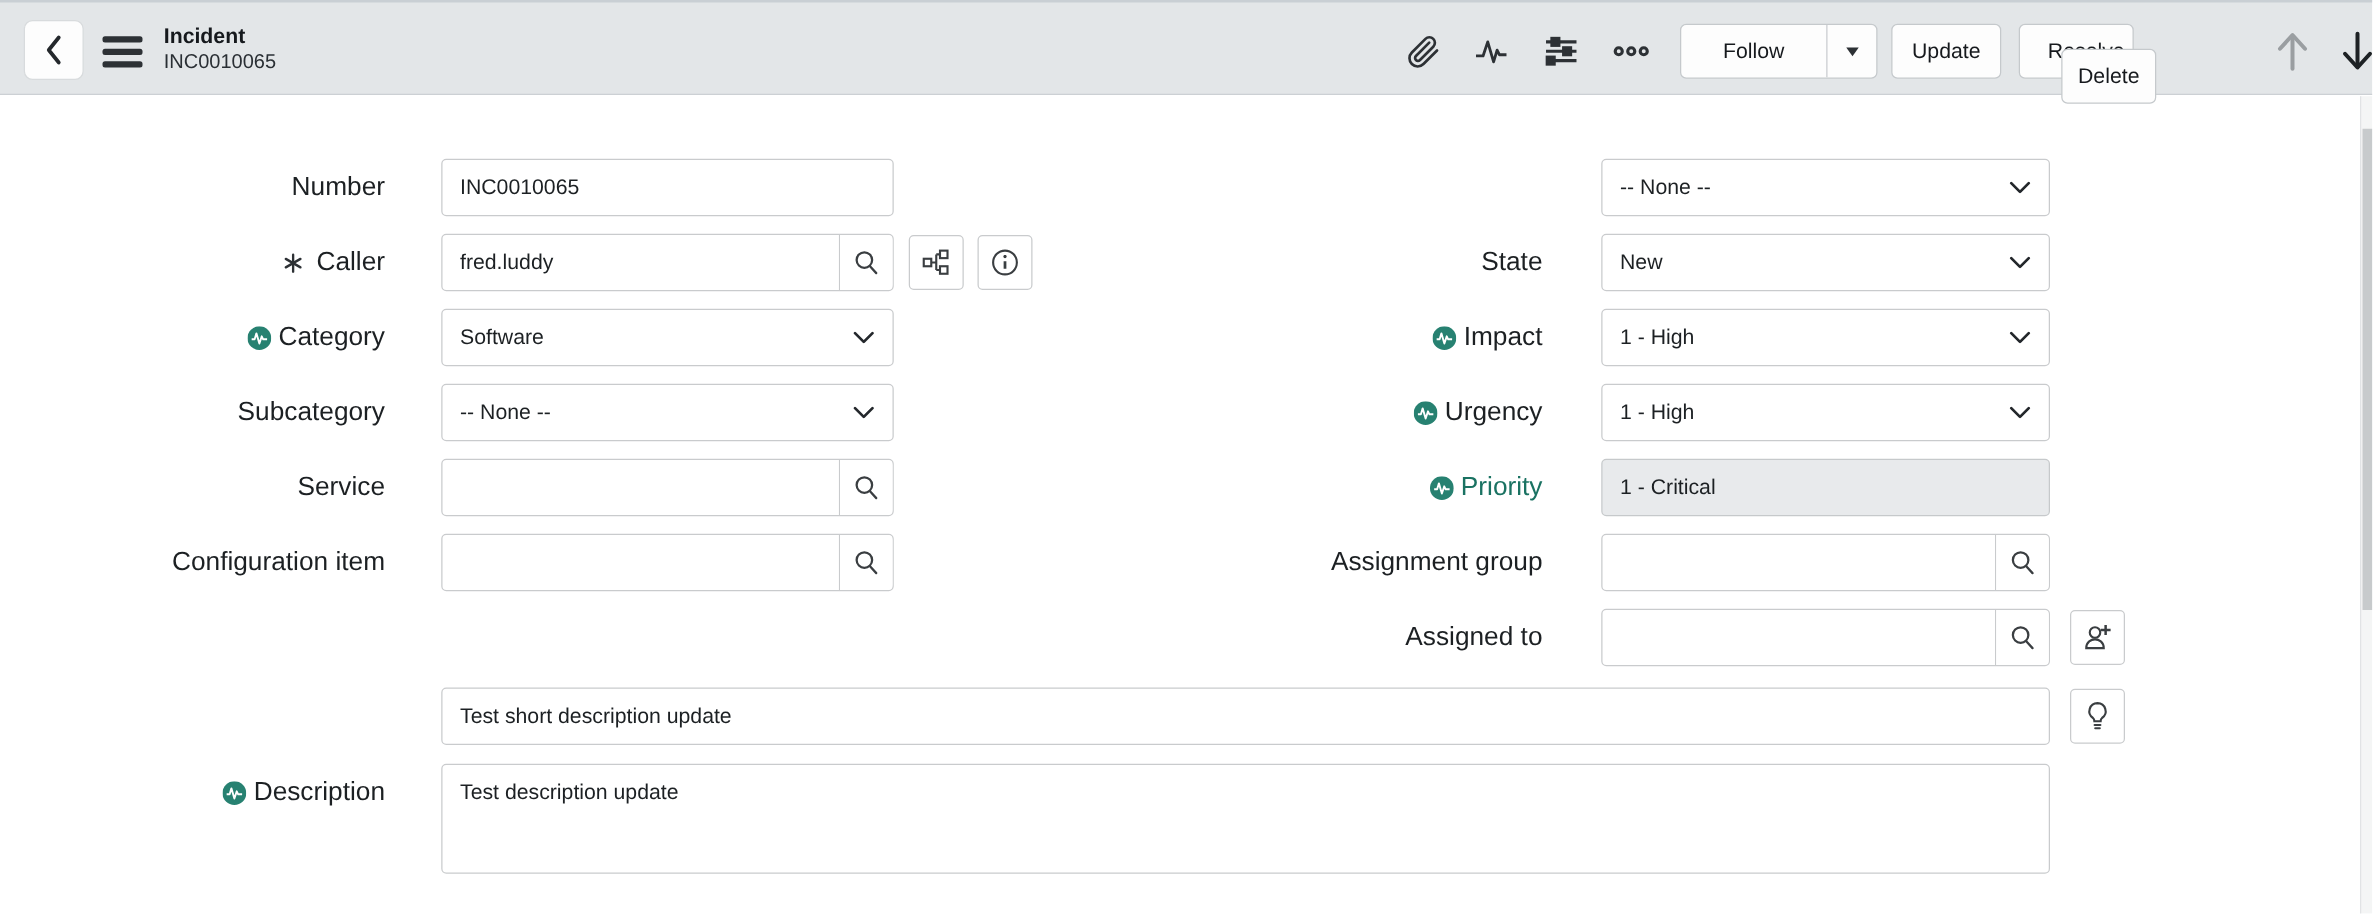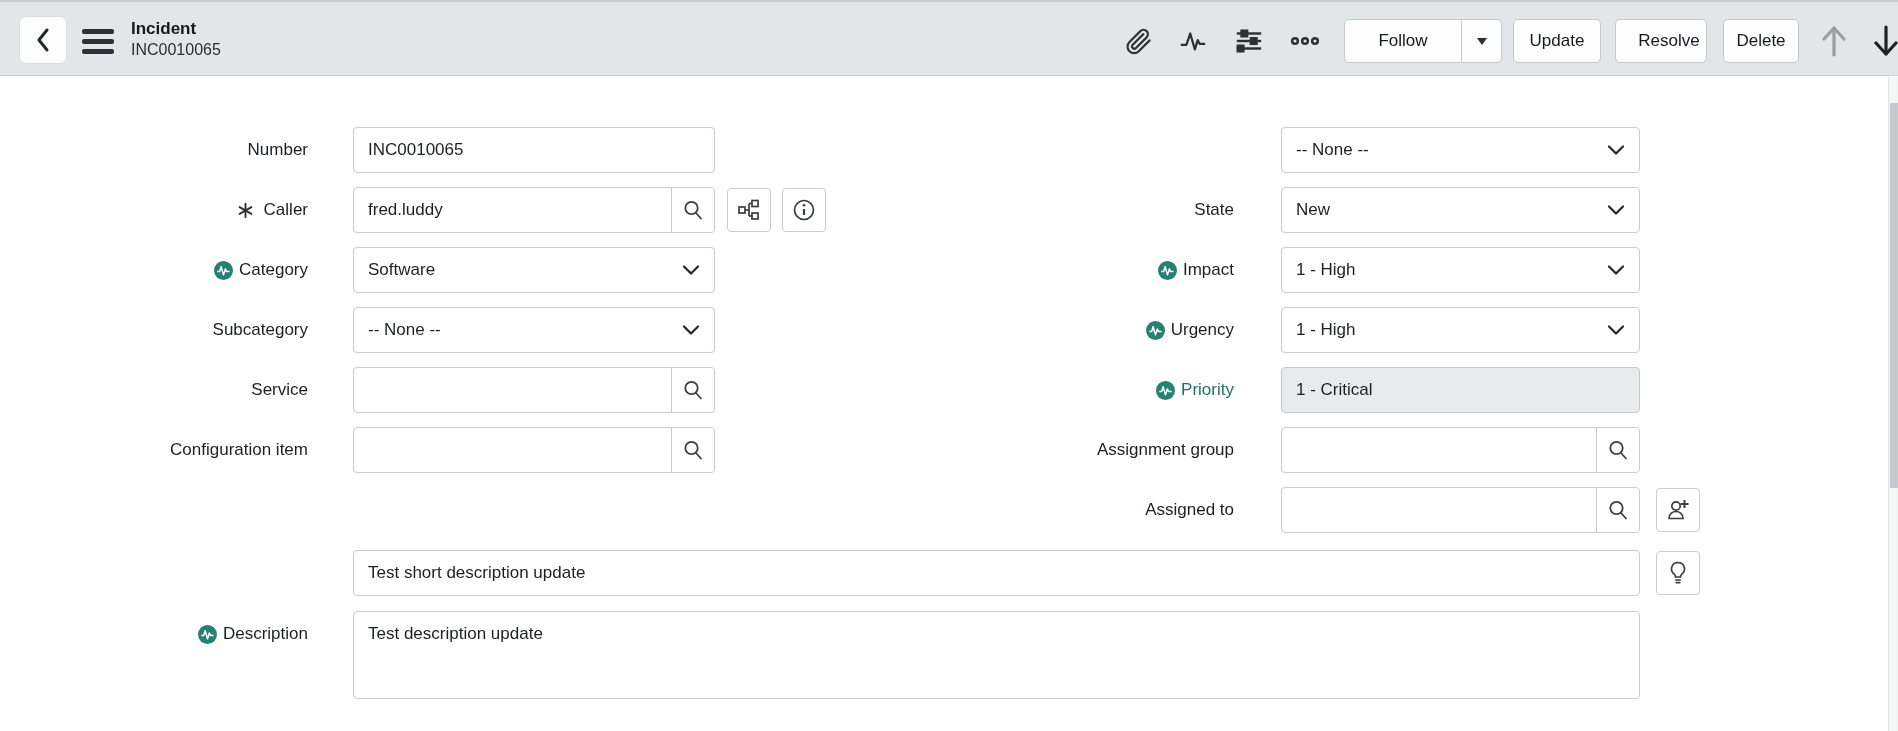--- a/index.html
+++ b/index.html
@@ -30,21 +30,21 @@
        display:flex;align-items:center;justify-content:center;}
   .nav-arrow{position:absolute;top:16px;width:44px;height:46px;background:transparent;border:none;cursor:pointer;
        display:flex;align-items:center;justify-content:center;}
 
   
   .sbar{position:absolute;right:0;top:77px;width:10px;height:654px;background:#f4f5f5;border-left:1px solid #e1e3e5;}
   .sbar .thumb{position:absolute;left:1px;top:26px;width:8px;height:385px;background:#c7cacc;}
 
   
   .lblrow{position:absolute;height:46px;display:flex;align-items:center;justify-content:flex-end;gap:6px;
-       font-size:17px;color:#1c2023;white-space:nowrap;}
+       font-size:21px;color:#1c2023;white-space:nowrap;}
   .txtbox{position:absolute;height:46px;display:flex;background:#fff;border:1px solid #c9cbcd;border-radius:4px;}
   .txtbox input{flex:1;min-width:0;border:none;outline:none;background:transparent;padding:0 14px;
        font-family:"Liberation Sans",sans-serif;font-size:17px;color:#1c2023;}
   .seg{width:43px;border:none;border-left:1px solid #c9cbcd;background:#fff;display:flex;align-items:center;
        justify-content:center;cursor:pointer;border-radius:0 4px 4px 0;}
   .selbox{position:absolute;height:46px;background:#fff;border:1px solid #c9cbcd;border-radius:4px;display:flex;
        align-items:center;padding:0 14px;font-size:17px;color:#1c2023;cursor:pointer;}
   .selbox .chev{margin-left:auto;}
   .robox{position:absolute;height:46px;background:#e8eaec;border:1px solid #c6c9cb;border-radius:4px;display:flex;
        align-items:center;padding:10px 14px;font-size:17px;color:#1c2023;}
@@ -112,21 +112,21 @@
       <button class="follow-main">Follow</button>
       <button class="follow-caret">
         <svg width="14" height="10" viewBox="0 0 14 10">
             <polygon points="2,2 12,2 7,9" fill="#2d3135"></polygon>
           </svg>
       </button>
     </div>
 
     <button class="hbtn" style="left:1513px;width:88px;">Update</button>
     <button class="hbtn" style="left:1615px;width:92px;padding-left:22px;">Resolve</button>
-    <button class="hbtn" style="left:1723px;width:76px;">Delete</button>
+    <button class="hbtn" style="left:1649px;width:76px;margin-top:20px;">Delete</button>
 
     <button class="nav-arrow" style="left:1812px;">
       <svg width="30" height="34" viewBox="0 0 30 34" fill="none" stroke="#9a9ea1" stroke-width="3.2" stroke-linecap="round" stroke-linejoin="round">
           <line x1="15" y1="31" x2="15" y2="5"></line>
           <polyline points="5,15 15,4 25,15"></polyline>
         </svg>
     </button>
     <button class="nav-arrow" style="left:1864px;">
       <svg width="30" height="34" viewBox="0 0 30 34" fill="none" stroke="#1e2225" stroke-width="3.2" stroke-linecap="round" stroke-linejoin="round">
           <line x1="15" y1="3" x2="15" y2="29"></line>

